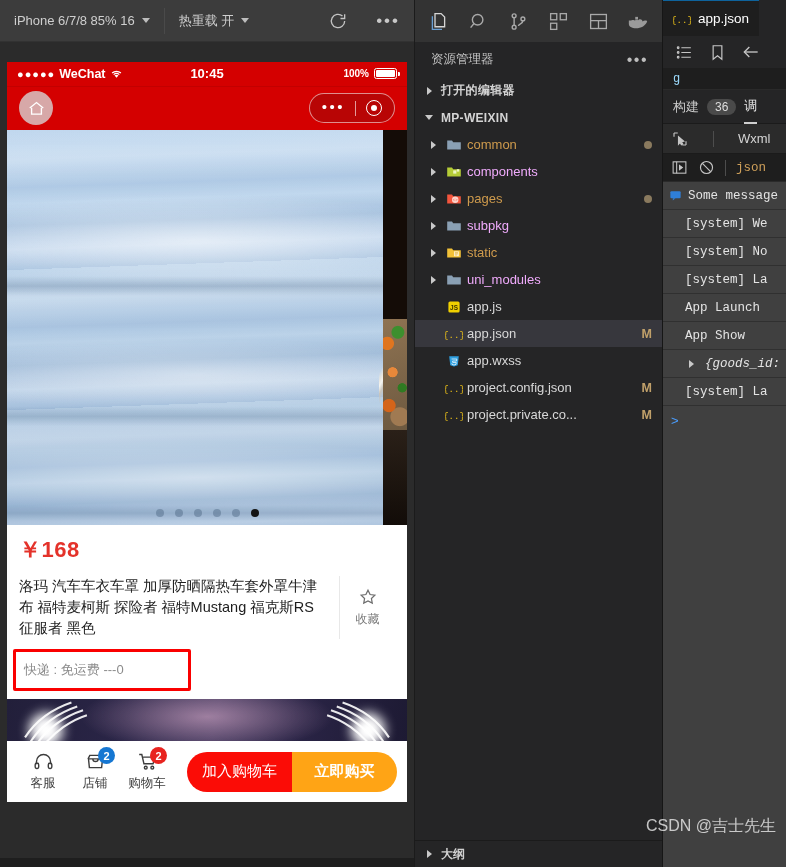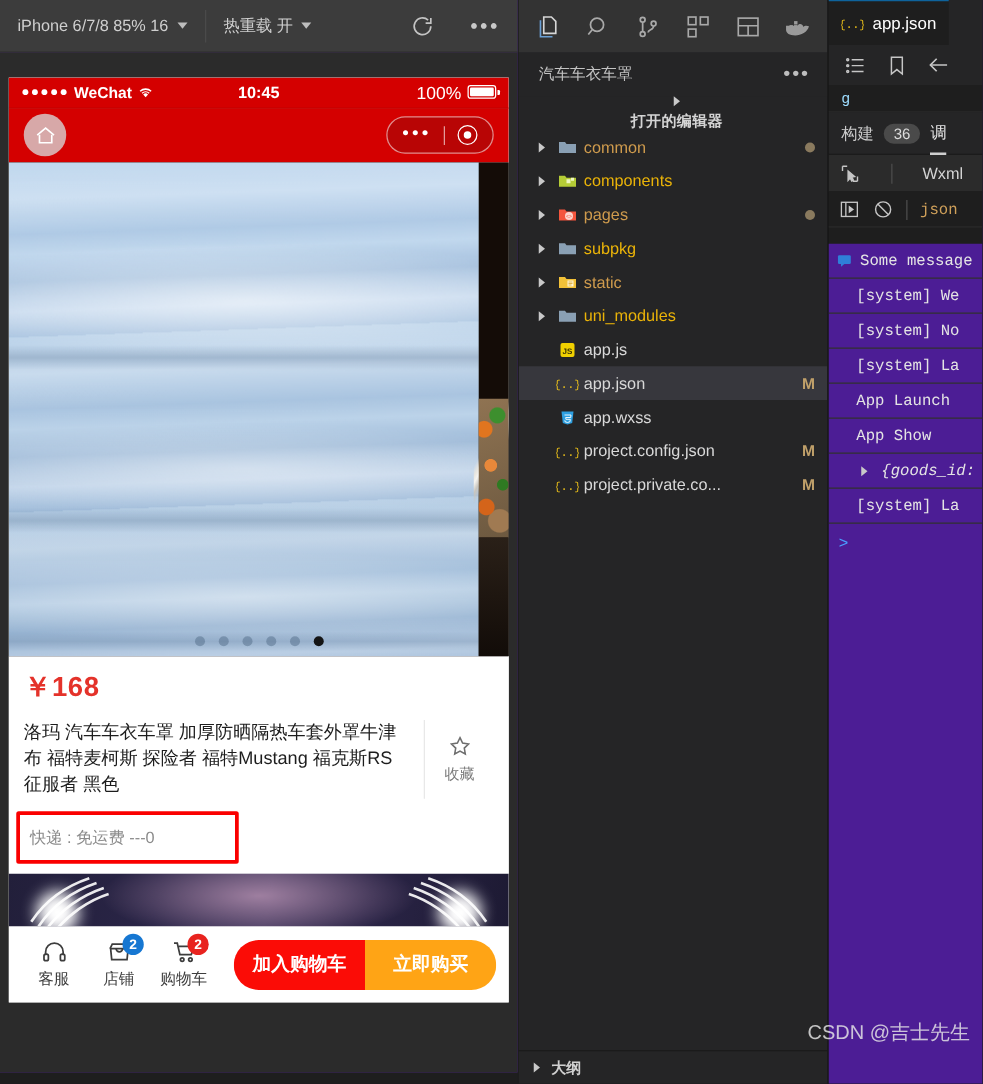--- a/index.html
+++ b/index.html
@@ -12,21 +12,21 @@
   #app {
     position: relative;
     width: 786px; height: 867px;
     display: flex;
     background: #1e1e1e;
   }
 
   
   .sim-col {
     width: 414px; height: 858px;
-    background: #4c1d95;
+    background: #f9a8d4;
     display: flex; flex-direction: column;
     flex: 0 0 414px;
     position: relative;
   }
   .sim-toolbar {
     height: 42px;
     background: #3c3c3c;
     display: flex; align-items: center;
     color: #cfcfcf; font-size: 13px;
     border-bottom: 1px solid #323232;
@@ -73,21 +73,21 @@
   }
   .sb-left { display:flex; align-items:center; gap:4px; font-weight:600; }
   .sig-dots { letter-spacing: 1px; font-size: 11px; }
   .wifi-ico { display:inline-block; width:13px; height:11px; }
   .sb-time {
     position: absolute; left: 0; right: 0; text-align: center;
     font-size: 13px; font-weight: 600;
   }
   .sb-right {
     margin-left:auto; display:flex; align-items:center; gap:5px;
-    font-size: 14px; font-weight: 400; z-index: 2;
+    font-size: 10px; font-weight: 700; z-index: 2;
   }
   .battery {
     width: 23px; height: 11px; border: 1.4px solid #fff; border-radius: 2.5px;
     position: relative; padding: 1px;
   }
   .battery::after {
     content:''; position:absolute; right:-3.5px; top:3px;
     width:2px; height:4px; background:#fff; border-radius:0 1px 1px 0;
   }
   .battery i { display:block; width:100%; height:100%; background:#fff; border-radius:1px; }
@@ -235,21 +235,21 @@
     display:flex;align-items:center;justify-content:center; padding:0 4px;
   }
   .badge.blue { background:#1677d2; }
   .badge.red  { background:#e8231f; }
   .buy-group {
     margin-left: 14px; flex:1; height: 40px;
     border-radius: 20px; overflow:hidden; display:flex;
     max-width: 236px;
   }
   .btn-cart { flex:1; background:#fb0c06; color:#fff; display:flex;align-items:center;justify-content:center;
-              font-size:15px; font-weight:700; }
+              font-size:15px; font-weight:400; }
   .btn-buy  { flex:1; background:#ffa415; color:#fff; display:flex;align-items:center;justify-content:center;
               font-size:15px; font-weight:600; }
 
   
   .vs-col {
     width: 248px; flex: 0 0 248px;
     background: #252526; height: 867px;
     display:flex; flex-direction:column;
     border-left: 1px solid #1b1b1b;
   }
@@ -265,21 +265,21 @@
   .exp-header {
     height: 35px; display:flex; align-items:center;
     padding: 0 14px 0 16px;
     color:#c3c3c3; font-size:12.5px;
     background:#252526;
   }
   .exp-header .hd-dots { margin-left:auto; color:#bdbdbd; font-size:16px; letter-spacing:1.5px; line-height:1;}
   .tree-section {
     height: 27px; display:flex; align-items:center;
     color:#d4d4d4; font-size:12px; font-weight:700;
-    padding-left: 6px; gap:4px; letter-spacing:.3px;flex-direction:column;
+    padding-left: 6px; gap:4px; letter-spacing:.3px;
   }
   .tw {
     width:16px; height:16px; display:flex; align-items:center; justify-content:center;
   }
   .tw.right::before {
     content:''; border-left:5px solid #c9c9c9; border-top:4px solid transparent; border-bottom:4px solid transparent;
   }
   .tw.down::before {
     content:''; border-top:5px solid #c9c9c9; border-left:4px solid transparent; border-right:4px solid transparent;
   }
@@ -289,21 +289,21 @@
     font-size: 13px; color:#cfcfcf;
     padding-right: 10px;
   }
   .row.sel { background:#37373d; }
   .row .ind { width: 26px; flex:0 0 26px; display:flex; justify-content:flex-end; }
   .row .fic { width: 26px; flex:0 0 26px; display:flex; align-items:center; justify-content:center; }
   .row .lbl { flex:1; white-space:nowrap; overflow:hidden; text-overflow:ellipsis; }
   .row .mstat { color:#c0a06a; font-weight:700; font-size:12.5px; margin-left:6px; }
   .row .gdot { width:8px;height:8px;border-radius:50%;background:#8a7a5e;margin-left:auto;}
   .lbl.gold { color:#cf9b4d; }
-  .lbl.gray { color:#eab308; }
+  .lbl.gray { color:#f0abfc; }
   .lbl.white{ color:#d8d8d8; }
   .outline-bar {
     height: 27px; display:flex; align-items:center;
     color:#d0d0d0; font-size:12px; font-weight:700;
     padding-left: 6px; gap:4px;
     border-top: 1px solid #1b1b1b;
   }
 
   
   .right-col {
@@ -345,21 +345,21 @@
     padding: 0 8px; color:#d4d4d4; font-size:13px; white-space:nowrap;
     border-bottom:1px solid #1b1b1b;
   }
   .vdiv { width:1px; height:16px; background:#4d4d4d; }
   .dbg-row3 {
     height: 28px; background:#1e1e1e; display:flex; align-items:center; gap:10px;
     padding: 0 8px; color:#cfa05a; font-size:12.5px; white-space:nowrap;
     border-bottom:1px solid #2a2a2a;
     font-family:"Liberation Mono","DejaVu Sans Mono", monospace;
   }
-  .console { flex:1; overflow:hidden; background:#4c1d95;margin-top:13px; }
+  .console { flex:1; overflow:hidden; background:#404040; }
   .log {
     height: 28px; display:flex; align-items:center; gap:6px;
     padding-left: 6px; color:#e4e4e4; font-size:12.5px;
     font-family:"Liberation Mono","DejaVu Sans Mono", monospace;
     border-bottom: 1px solid #303030;
     white-space:nowrap; overflow:hidden;
   }
   .log .pad { padding-left: 16px; }
   .log.italic { font-style: italic; }
   .prompt { color:#4a9eff; font-size:13px; padding-left:8px; height:28px; display:flex;align-items:center;}
@@ -571,29 +571,33 @@
           <rect x="5" y="11" width="3" height="3"></rect>
             <rect x="9" y="11" width="3" height="3"></rect>
           <rect x="13" y="11" width="3" height="3"></rect>
             <rect x="9" y="7.5" width="3" height="3"></rect>
           <path d="M2 15c0 3 3 5 8 5s11-3 12-8c-2-1-4-.5-5 .5-.5-3-4-3-5-1H2z"></path>
         </svg>
       </div>
     </div>
 
     <div class="exp-header">
-      <span>汽车车衣车罩</span>
+      <span>资源管理器</span>
       <span class="hd-dots">•••</span>
     </div>
 
     <div class="tree-section">
       <span class="tw right"></span>
       <span>打开的编辑器</span>
     </div>
 
+    <div class="tree-section">
+      <span class="tw down"></span>
+      <span>MP-WEIXIN</span>
+    </div>
 
     <div class="tree-rows">
 
       <div class="row">
         <span class="ind">
             <span class="tw right"></span>
           </span>
         <span class="fic">
           <svg width="16" height="16" viewBox="0 0 20 20">
               <path d="M1.5 4.5h6l1.5 2h9.5v9H1.5z" fill="#8aa0b4"></path>

